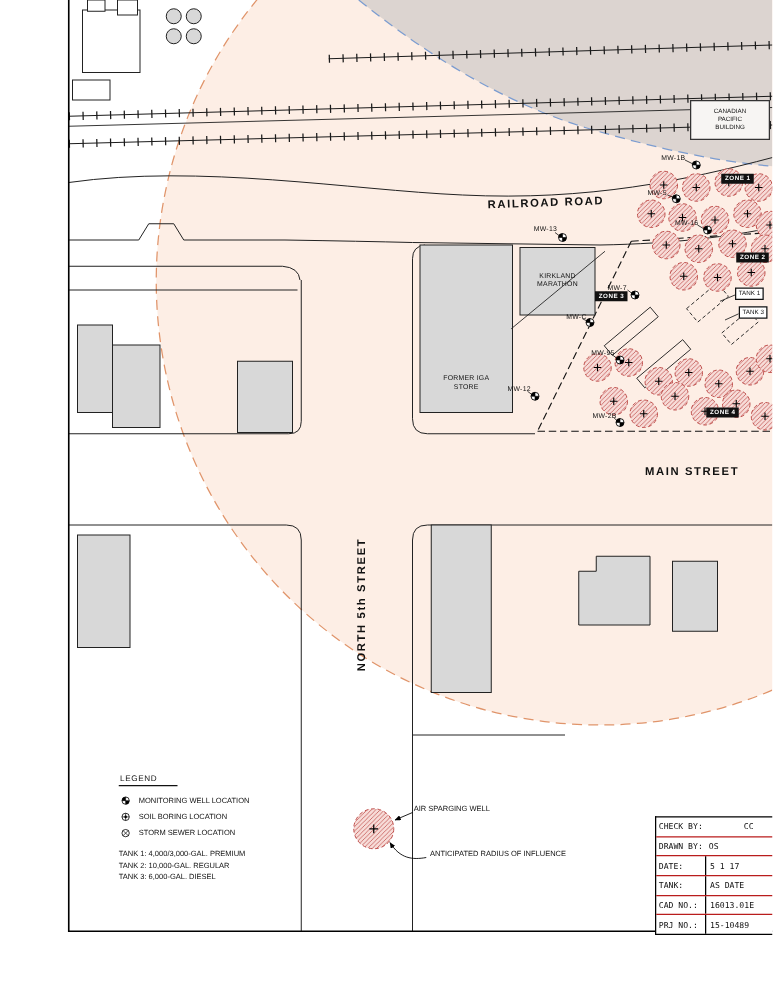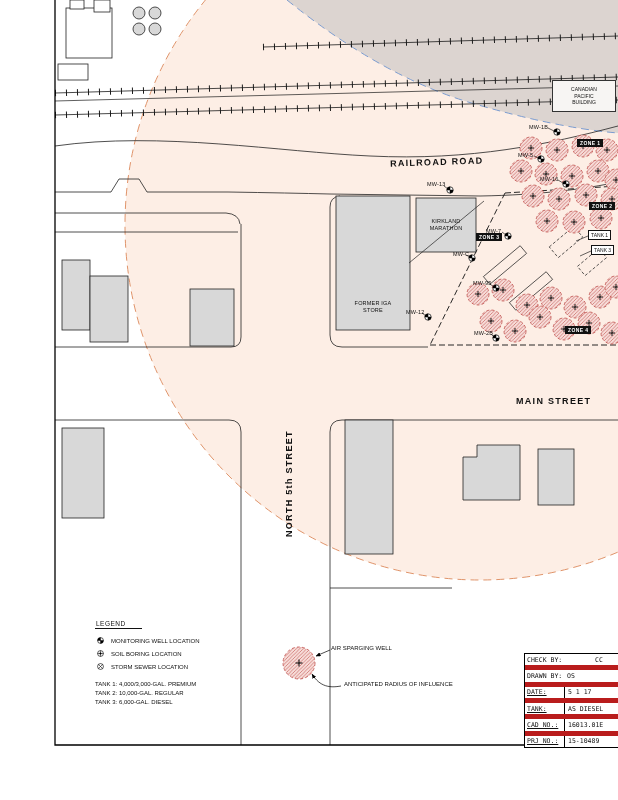--- a/index.html
+++ b/index.html
@@ -35,24 +35,24 @@
   .lrow svg { width:11px; height:11px; flex:0 0 11px; }
   .tank-notes { margin-top:7px; }
   .tank-notes div { line-height:9px; }
 
   .tblock {
     position:absolute; left:524px; top:653px; width:94px; height:93px;
     border:1px solid #000; border-right:none; background:#fff;
     display:flex; flex-direction:column;
     font-family:"DejaVu Sans Mono", monospace; font-size:6.5px;
   }
-  .trow { flex:1; display:flex; align-items:stretch; border-top:5px solid #b91c1c; }
+  .trow { flex:1; display:flex; align-items:stretch; border-top:1px solid #b91c1c; }
   .trow:first-child { border-top:none;gap:28px; }
   .trow .tl { width:37px; padding-left:2px; display:flex; align-items:center; }
-  .trow.divided .tl { border-right:1px solid #000;text-decoration:underline; }
+  .trow.divided .tl { border-right:1px solid #000; }
   .trow .tv { padding-left:3px; display:flex; align-items:center;text-align:right; }
 </style>
 </head>
 <body>
 
 <div class="sheet">
 
   <svg class="base" width="618" height="800" viewBox="0 0 618 800">
     <defs>
       <pattern id="hatch" patternUnits="userSpaceOnUse" width="3.5" height="3.5">
@@ -202,21 +202,21 @@
 
     <g>
       <circle cx="299" cy="663" r="16" class="sparge-circle" stroke-dasharray="4 3"></circle>
       <path d="M295.5,663 H302.5 M299,659.5 V666.5" stroke="#000" stroke-width="1"></path>
       <path d="M316,656 L330,650" fill="none" stroke="#000" stroke-width="0.7" marker-start="url(#arrowm)"></path>
       <path d="M312,674 C320,687 330,688 341,686" fill="none" stroke="#000" stroke-width="0.7" marker-start="url(#arrowm)"></path>
     </g>
   </svg>
 
   <div class="lbl street" style="left:390px;top:157px;transform:rotate(-2deg);">RAILROAD ROAD</div>
-  <div class="lbl street" style="left:516px;top:372px;margin-top:24px;">MAIN STREET</div>
+  <div class="lbl street" style="left:516px;top:372px;">MAIN STREET</div>
   <div class="lbl street" style="left:284px;top:537px;transform:rotate(-90deg);transform-origin:0 0;">NORTH 5th STREET</div>
 
   <div class="lbl cp-box flexcenter" style="left:552px;top:80px;">
     <div>CANADIAN</div>
     <div>PACIFIC</div>
     <div>BUILDING</div>
   </div>
   <div class="lbl bldg-label flexcenter" style="left:416px;top:198px;width:60px;height:54px;">
     <div>KIRKLAND</div>
     <div>MARATHON</div>
@@ -281,21 +281,21 @@
     <div class="trow">
       <span class="tl">DRAWN BY:</span>
       <span class="tv">OS</span>
     </div>
     <div class="trow divided">
       <span class="tl">DATE:</span>
       <span class="tv">5 1 17</span>
     </div>
     <div class="trow divided">
       <span class="tl">TANK:</span>
-      <span class="tv">AS DIESEL</span>
+      <span class="tv">AS DATE</span>
     </div>
     <div class="trow divided">
       <span class="tl">CAD NO.:</span>
       <span class="tv">16013.01E</span>
     </div>
     <div class="trow divided">
       <span class="tl">PRJ NO.:</span>
       <span class="tv">15-10489</span>
     </div>
   </div>

